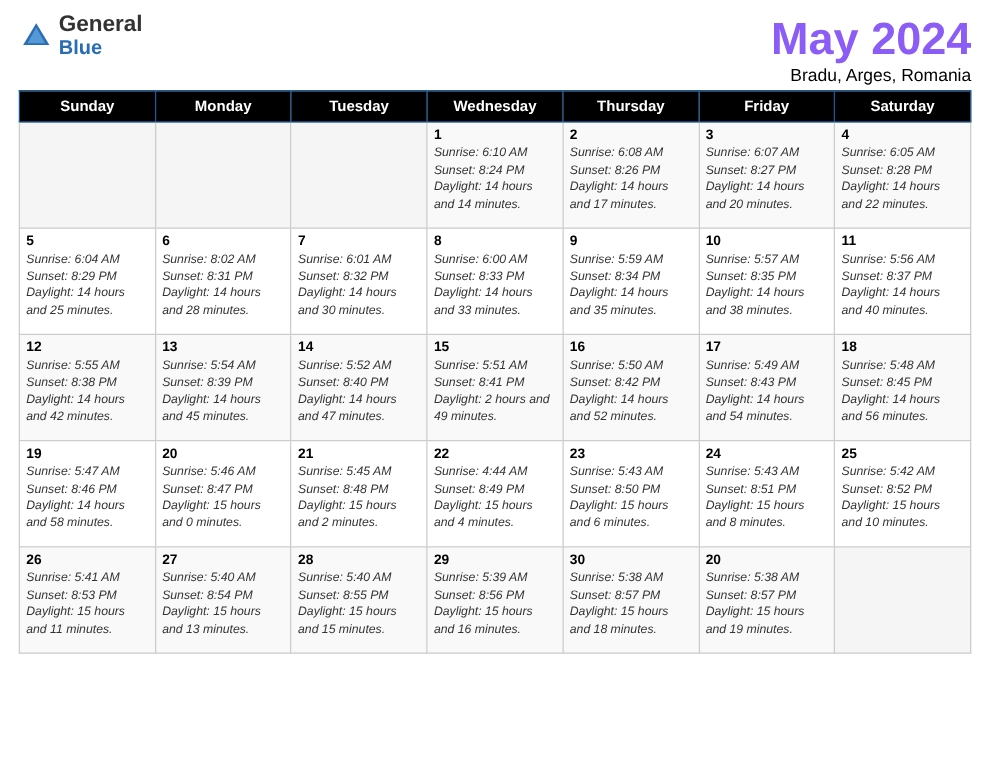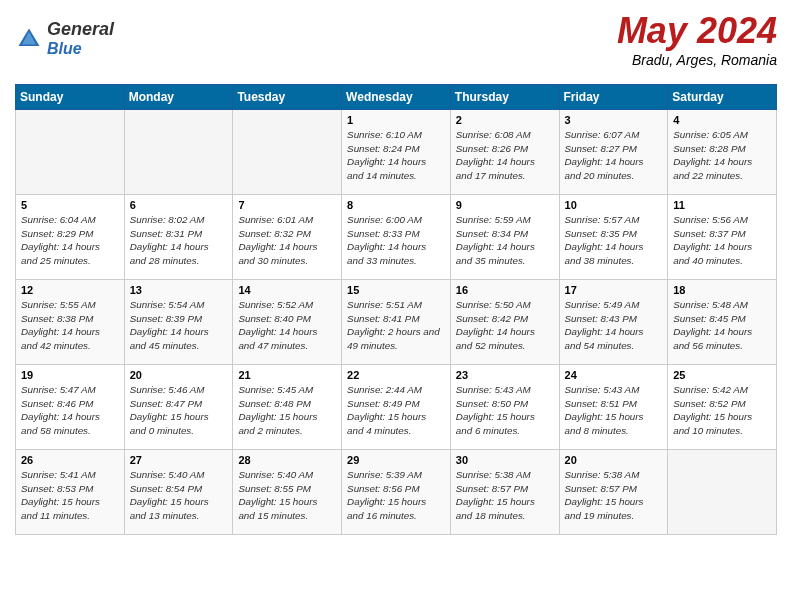--- a/index.html
+++ b/index.html
@@ -6,23 +6,22 @@
     body {
       font-family: Arial, sans-serif;
       background: #fff;
       width: 792px;
       min-height: 612px;
       padding: 10px 15px;
     }
     .header {
       display: flex;
       justify-content: space-between;
-      align-items: center;
-      margin-bottom: 16px;
-      font-style: italic;
+      align-items: flex-start;
+      margin-bottom: 4px;
     }
     .logo {
       display: flex;
       align-items: center;
       gap: 4px;
     }
     .logo-text {
       display: flex;
       flex-direction: column;
       line-height: 1.1;
@@ -40,36 +39,36 @@
     .logo-icon {
       width: 28px;
       height: 28px;
     }
     .title-block {
       text-align: right;
     }
     .month-title {
       font-size: 36px;
       font-weight: bold;
-      color: #b91c1c;
+      color: #8b5cf6;
     }
     .location {
       font-size: 14px;
       color: #000000;
     }
     .calendar {
       width: 100%;
       border-collapse: collapse;
       font-size: 10.5px;
     }
     .calendar thead th {
-      background: #0369a1;
+      background: #000000;
       color: #fff;
       padding: 5px 4px;
-      text-align: left;
+      text-align: center;
       font-size: 12px;
       font-weight: bold;
       border: 1px solid #1a5a9a;
     }
     .calendar tbody td {
       border: 1px solid #ccc;
       vertical-align: top;
       padding: 4px 5px;
       width: calc(100% / 7);
       min-height: 80px;
@@ -219,21 +218,21 @@
         <td>
           <span class="day-number">20</span>
           <div class="day-info"><span>Sunrise: 5:46 AM</span><br><span>Sunset: 8:47 PM</span><br><span>Daylight: 15 hours and 0 minutes.</span></div>
         </td>
         <td>
           <span class="day-number">21</span>
           <div class="day-info"><span>Sunrise: 5:45 AM</span><br><span>Sunset: 8:48 PM</span><br><span>Daylight: 15 hours and 2 minutes.</span></div>
         </td>
         <td>
           <span class="day-number">22</span>
-          <div class="day-info"><span>Sunrise: 2:44 AM</span><br><span>Sunset: 8:49 PM</span><br><span>Daylight: 15 hours and 4 minutes.</span></div>
+          <div class="day-info"><span>Sunrise: 4:44 AM</span><br><span>Sunset: 8:49 PM</span><br><span>Daylight: 15 hours and 4 minutes.</span></div>
         </td>
         <td>
           <span class="day-number">23</span>
           <div class="day-info"><span>Sunrise: 5:43 AM</span><br><span>Sunset: 8:50 PM</span><br><span>Daylight: 15 hours and 6 minutes.</span></div>
         </td>
         <td>
           <span class="day-number">24</span>
           <div class="day-info"><span>Sunrise: 5:43 AM</span><br><span>Sunset: 8:51 PM</span><br><span>Daylight: 15 hours and 8 minutes.</span></div>
         </td>
         <td>

